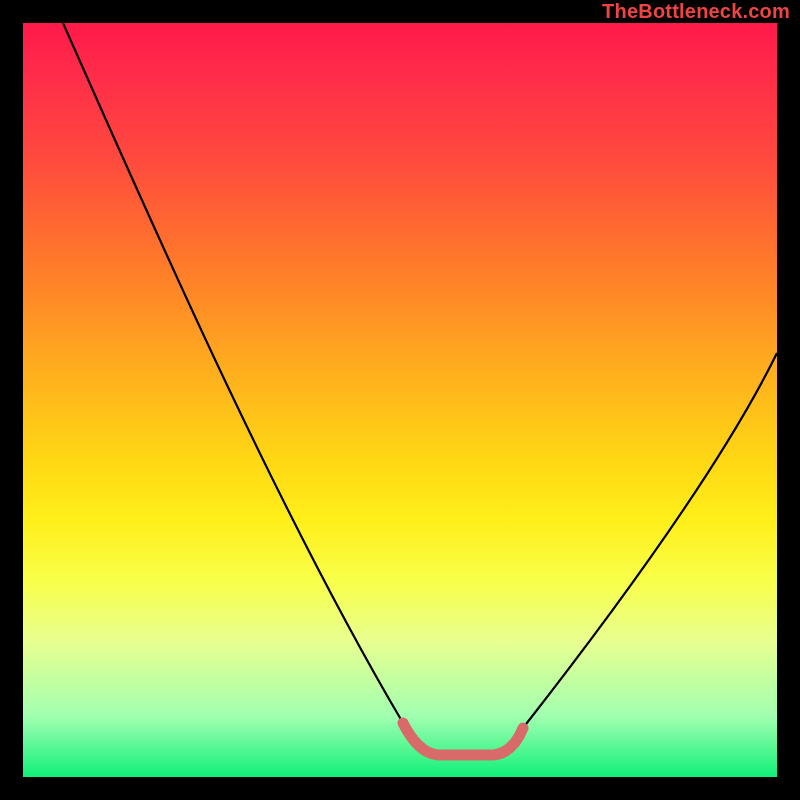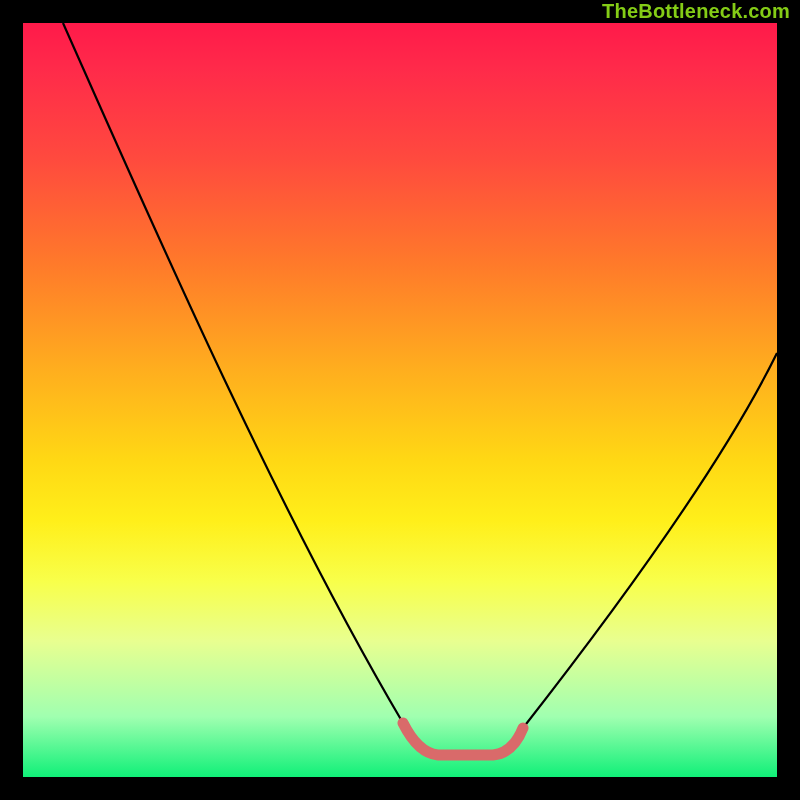--- a/index.html
+++ b/index.html
@@ -42,21 +42,21 @@
     width: 100%;
     height: 100%;
   }
   .watermark {
     position: absolute;
     top: 0;
     right: 10px;
     font-family: Arial, Helvetica, sans-serif;
     font-size: 20px;
     font-weight: 600;
-    color: #84cc16;
+    color: #ef4444;
     letter-spacing: 0.2px;
     user-select: none;
   }
 </style>
 </head>
 <body>
 
 <div class="frame">
   <div class="plot-area">
     <div class="gradient-bg"></div>

